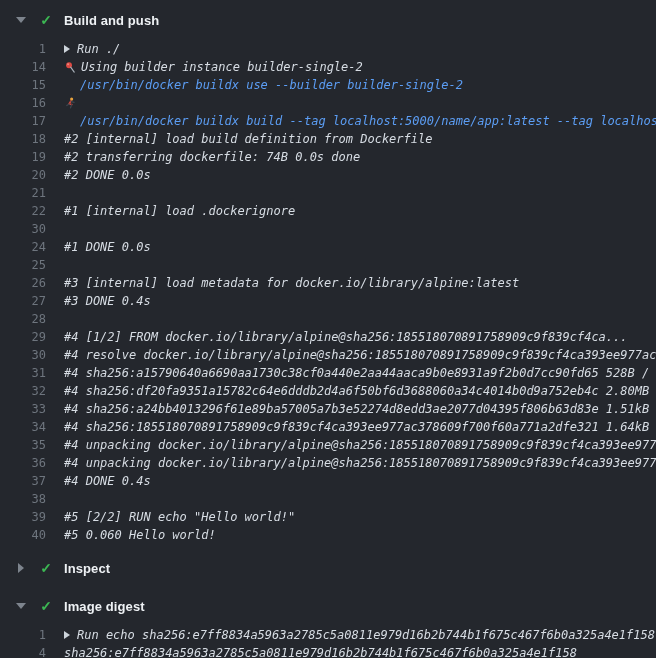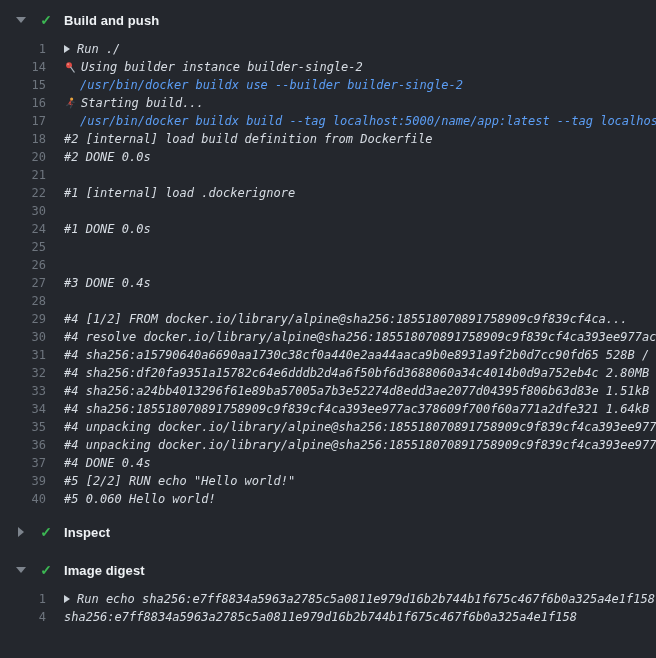--- a/index.html
+++ b/index.html
@@ -88,41 +88,43 @@
         <div class="log-line"><span class="line-num">14</span><span class="li-icon"><svg width="13" height="13" viewBox="0 0 16 16">
               <circle cx="6.2" cy="5.2" r="3.6" fill="#dd4a43"></circle>
               <circle cx="5" cy="4" r="1.1" fill="#f08f85"></circle>
               <path d="M8.2 7.6 L12.6 13.6" stroke="#aab2ba" stroke-width="1.4" stroke-linecap="round"></path>
             </svg></span><span class="line-text">Using builder instance builder-single-2</span></div>
         <div class="log-line command"><span class="line-num">15</span><span class="line-text">/usr/bin/docker buildx use --builder builder-single-2</span></div>
         <div class="log-line"><span class="line-num">16</span><span class="li-icon"><svg width="13" height="13" viewBox="0 0 16 16">
               <circle cx="9.4" cy="2.6" r="1.9" fill="#e8a33d"></circle>
               <path d="M8.6 5 L6.4 8.4 L9.6 9.2" stroke="#d8463b" stroke-width="2" fill="none" stroke-linecap="round"></path>
               <path d="M6.4 8.6 L3.4 10.4 M9.4 9.4 L8 13.4 M8.8 5.6 L12.4 6.6" stroke="#3c4650" stroke-width="1.6" fill="none" stroke-linecap="round"></path>
-            </svg></span><span class="line-text">Starting build...</span></div>
+            </svg></span></div>
         <div class="log-line command"><span class="line-num">17</span><span class="line-text">/usr/bin/docker buildx build --tag localhost:5000/name/app:latest --tag localhost:5000/name/app:1.0.0</span></div>
         <div class="log-line"><span class="line-num">18</span><span class="line-text">#2 [internal] load build definition from Dockerfile</span></div>
+        <div class="log-line"><span class="line-num">19</span><span class="line-text">#2 transferring dockerfile: 74B 0.0s done</span></div>
         <div class="log-line"><span class="line-num">20</span><span class="line-text">#2 DONE 0.0s</span></div>
         <div class="log-line"><span class="line-num">21</span><span class="line-text"></span></div>
         <div class="log-line"><span class="line-num">22</span><span class="line-text">#1 [internal] load .dockerignore</span></div>
         <div class="log-line"><span class="line-num">30</span></div>
         <div class="log-line"><span class="line-num">24</span><span class="line-text">#1 DONE 0.0s</span></div>
         <div class="log-line"><span class="line-num">25</span><span class="line-text"></span></div>
-        <div class="log-line"><span class="line-num">26</span></div>
+        <div class="log-line"><span class="line-num">26</span><span class="line-text">#3 [internal] load metadata for docker.io/library/alpine:latest</span></div>
         <div class="log-line"><span class="line-num">27</span><span class="line-text">#3 DONE 0.4s</span></div>
         <div class="log-line"><span class="line-num">28</span><span class="line-text"></span></div>
         <div class="log-line"><span class="line-num">29</span><span class="line-text">#4 [1/2] FROM docker.io/library/alpine@sha256:185518070891758909c9f839cf4ca...</span></div>
         <div class="log-line"><span class="line-num">30</span><span class="line-text">#4 resolve docker.io/library/alpine@sha256:185518070891758909c9f839cf4ca393ee977ac378609f700f60a771a2dfe321 0.0s done</span></div>
         <div class="log-line"><span class="line-num">31</span><span class="line-text">#4 sha256:a15790640a6690aa1730c38cf0a440e2aa44aaca9b0e8931a9f2b0d7cc90fd65 528B / 528B done</span></div>
         <div class="log-line"><span class="line-num">32</span><span class="line-text">#4 sha256:df20fa9351a15782c64e6dddb2d4a6f50bf6d3688060a34c4014b0d9a752eb4c 2.80MB / 2.80MB done</span></div>
         <div class="log-line"><span class="line-num">33</span><span class="line-text">#4 sha256:a24bb4013296f61e89ba57005a7b3e52274d8edd3ae2077d04395f806b63d83e 1.51kB / 1.51kB done</span></div>
         <div class="log-line"><span class="line-num">34</span><span class="line-text">#4 sha256:185518070891758909c9f839cf4ca393ee977ac378609f700f60a771a2dfe321 1.64kB / 1.64kB done</span></div>
         <div class="log-line"><span class="line-num">35</span><span class="line-text">#4 unpacking docker.io/library/alpine@sha256:185518070891758909c9f839cf4ca393ee977ac378609f700f60a771a2dfe321 0.1s done</span></div>
         <div class="log-line"><span class="line-num">36</span><span class="line-text">#4 unpacking docker.io/library/alpine@sha256:185518070891758909c9f839cf4ca393ee977ac378609f700f60a771a2dfe321 0.1s</span></div>
         <div class="log-line"><span class="line-num">37</span><span class="line-text">#4 DONE 0.4s</span></div>
+        <div class="log-line"><span class="line-num">38</span><span class="line-text"></span></div>
         <div class="log-line"><span class="line-num">39</span><span class="line-text">#5 [2/2] RUN echo "Hello world!"</span></div>
         <div class="log-line"><span class="line-num">40</span><span class="line-text">#5 0.060 Hello world!</span></div>
       </div>
   </div>
 
   <div class="section">
     <div class="section-header">
       <span class="chev">
           <span class="tri-right"></span>
         </span>

